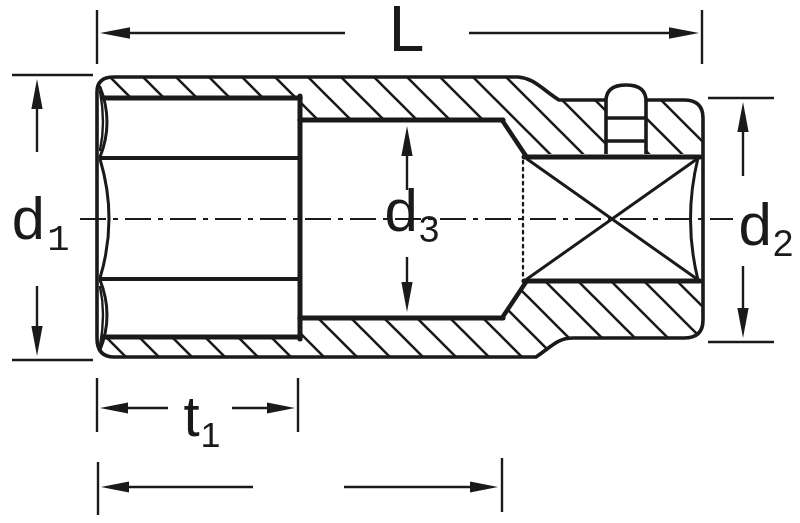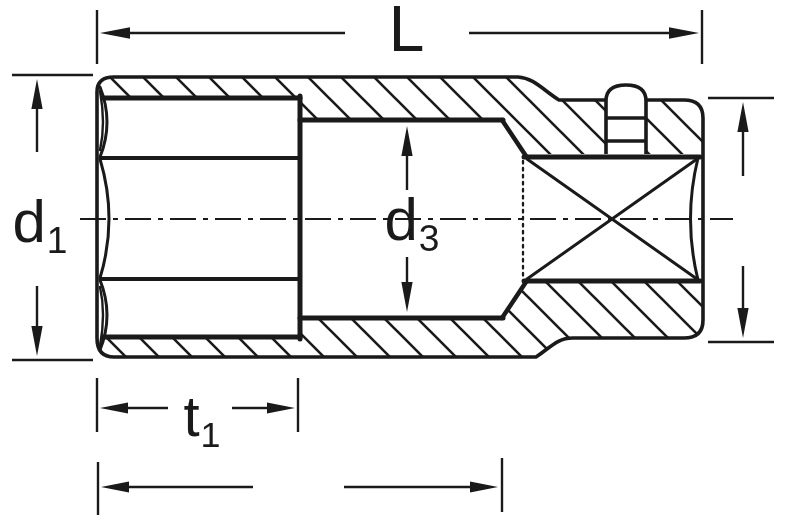--- a/index.html
+++ b/index.html
@@ -111,17 +111,18 @@
       <line x1="98" y1="462" x2="98" y2="515"></line>
       <line x1="502" y1="458" x2="502" y2="512"></line>
       <line x1="128" y1="487" x2="253" y2="487"></line>
       <line x1="344" y1="487" x2="470" y2="487"></line>
       <polygon points="101,487 129,481.4 129,492.6" fill="#1a1a1a" stroke="none"></polygon>
       <polygon points="498,487 470,481.4 470,492.6" fill="#1a1a1a" stroke="none"></polygon>
     </g>
   </svg>
 
   <div class="lbl lbl-L" style="left:407px;top:33px;"><span>L</span><sub></sub></div>
-  <div class="lbl lbl-d" style="left:40px;top:226px;"><span>d</span><sub>1</sub></div>
-  <div class="lbl lbl-d" style="left:412px;top:224px;"><span>d</span><sub>3</sub></div>
+  <div class="lbl lbl-d" style="left:40px;top:226px;font-family:Liberation Mono, monospace;"><span>d</span><sub>1</sub></div>
+  <div class="lbl lbl-d" style="left:766px;top:229px;"><span>d</span><sub>2</sub></div>
+  <div class="lbl lbl-d" style="left:412px;top:215px;"><span>d</span><sub>3</sub></div>
   <div class="lbl lbl-t" style="left:202px;top:408px;"><span>t</span><sub>1</sub></div>
 
 </div>
 
 </body></html>

